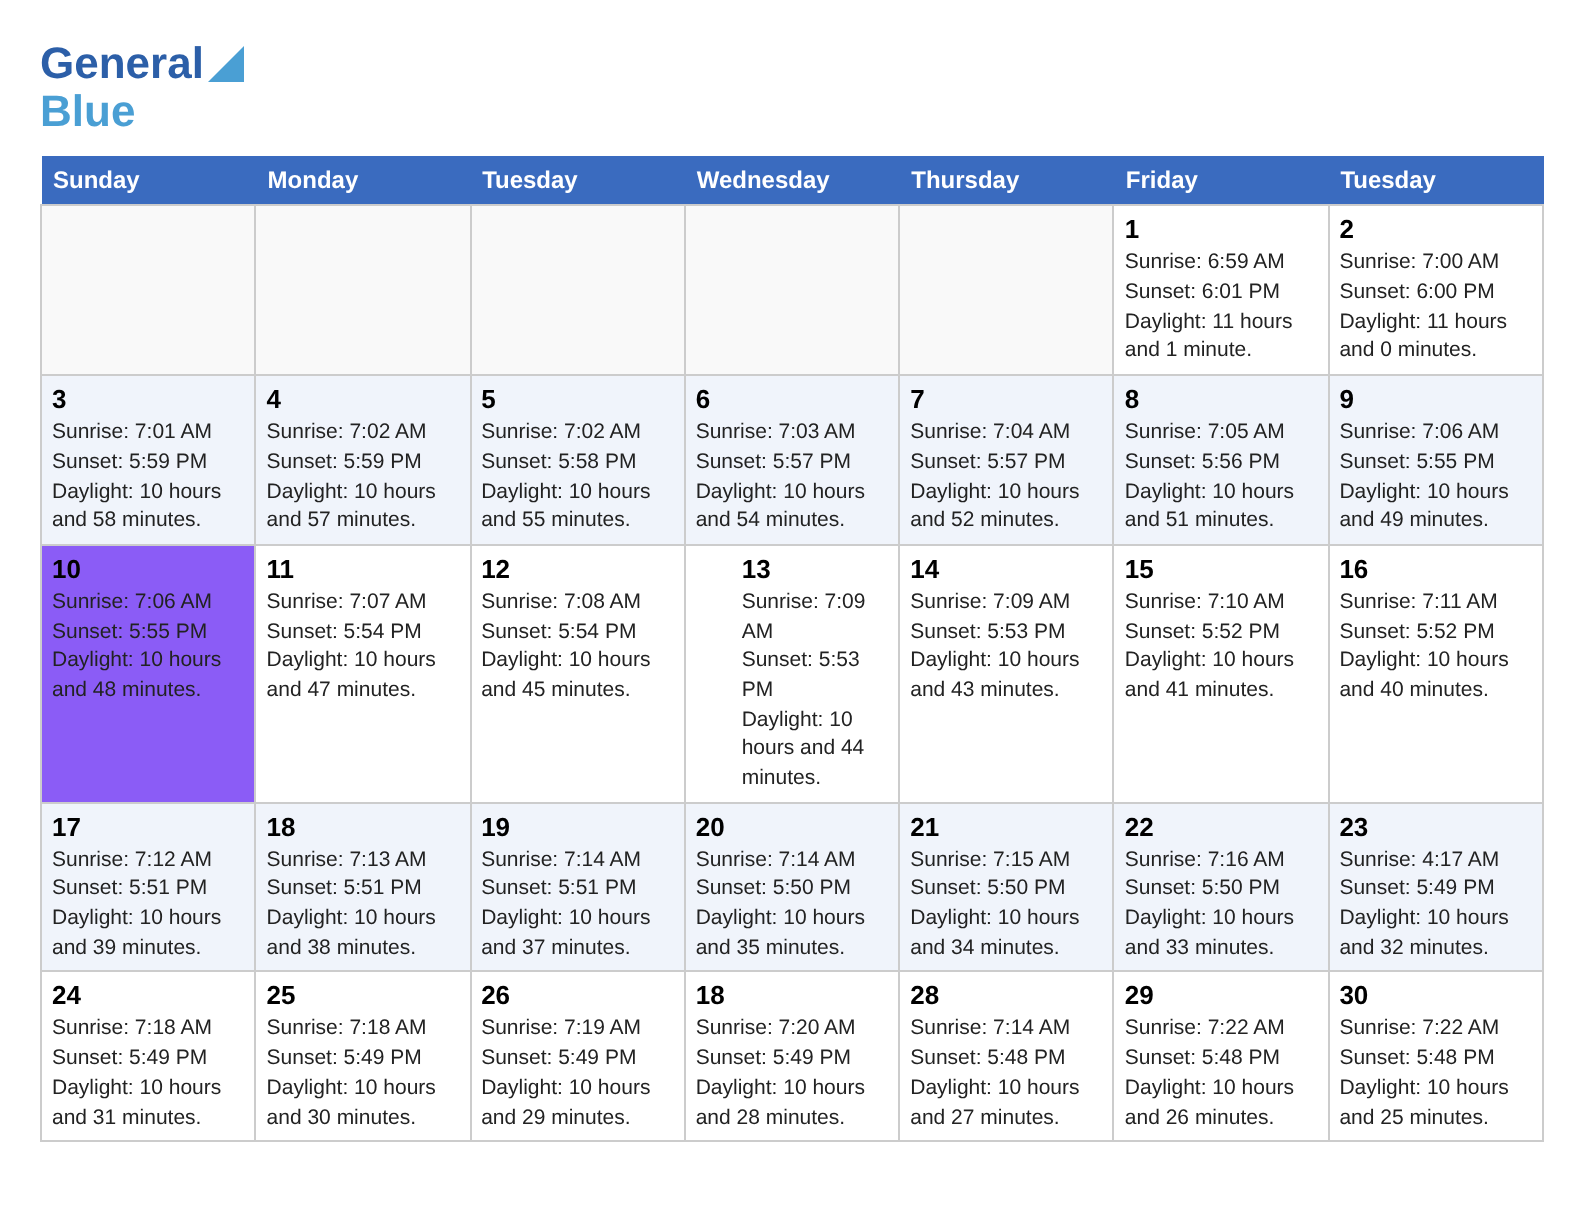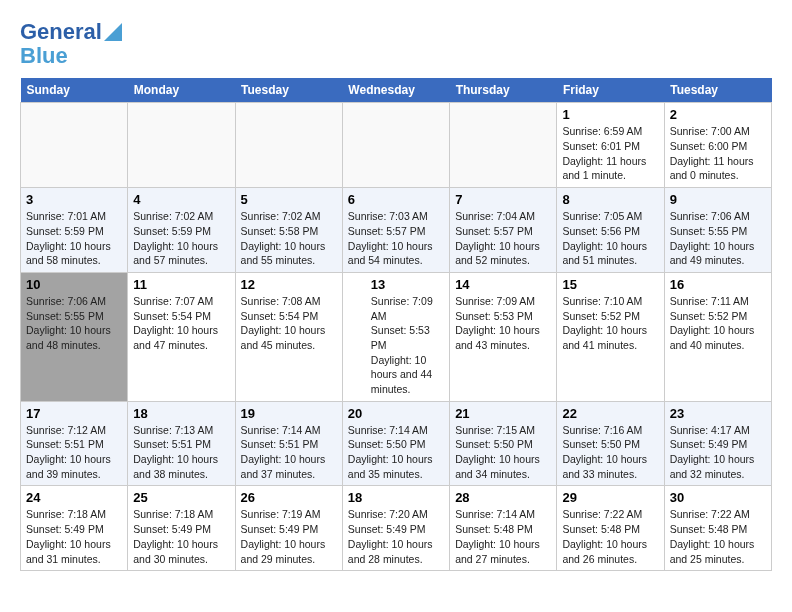--- a/index.html
+++ b/index.html
@@ -183,21 +183,21 @@
 Daylight: 10 hours and 51 minutes.</div>
         </td>
         <td style="background: rgb(240, 244, 251);">
           <div class="day-num">9</div>
           <div class="day-info" style="white-space: pre-line;">Sunrise: 7:06 AM
 Sunset: 5:55 PM
 Daylight: 10 hours and 49 minutes.</div>
         </td>
       </tr>
       <tr>
-        <td style="background: #a3a3a3;">
+        <td style="background: #8b5cf6;">
           <div class="day-num">10</div>
           <div class="day-info" style="white-space: pre-line;">Sunrise: 7:06 AM
 Sunset: 5:55 PM
 Daylight: 10 hours and 48 minutes.</div>
         </td>
         <td style="background: rgb(255, 255, 255);">
           <div class="day-num">11</div>
           <div class="day-info" style="white-space: pre-line;">Sunrise: 7:07 AM
 Sunset: 5:54 PM
 Daylight: 10 hours and 47 minutes.</div>

